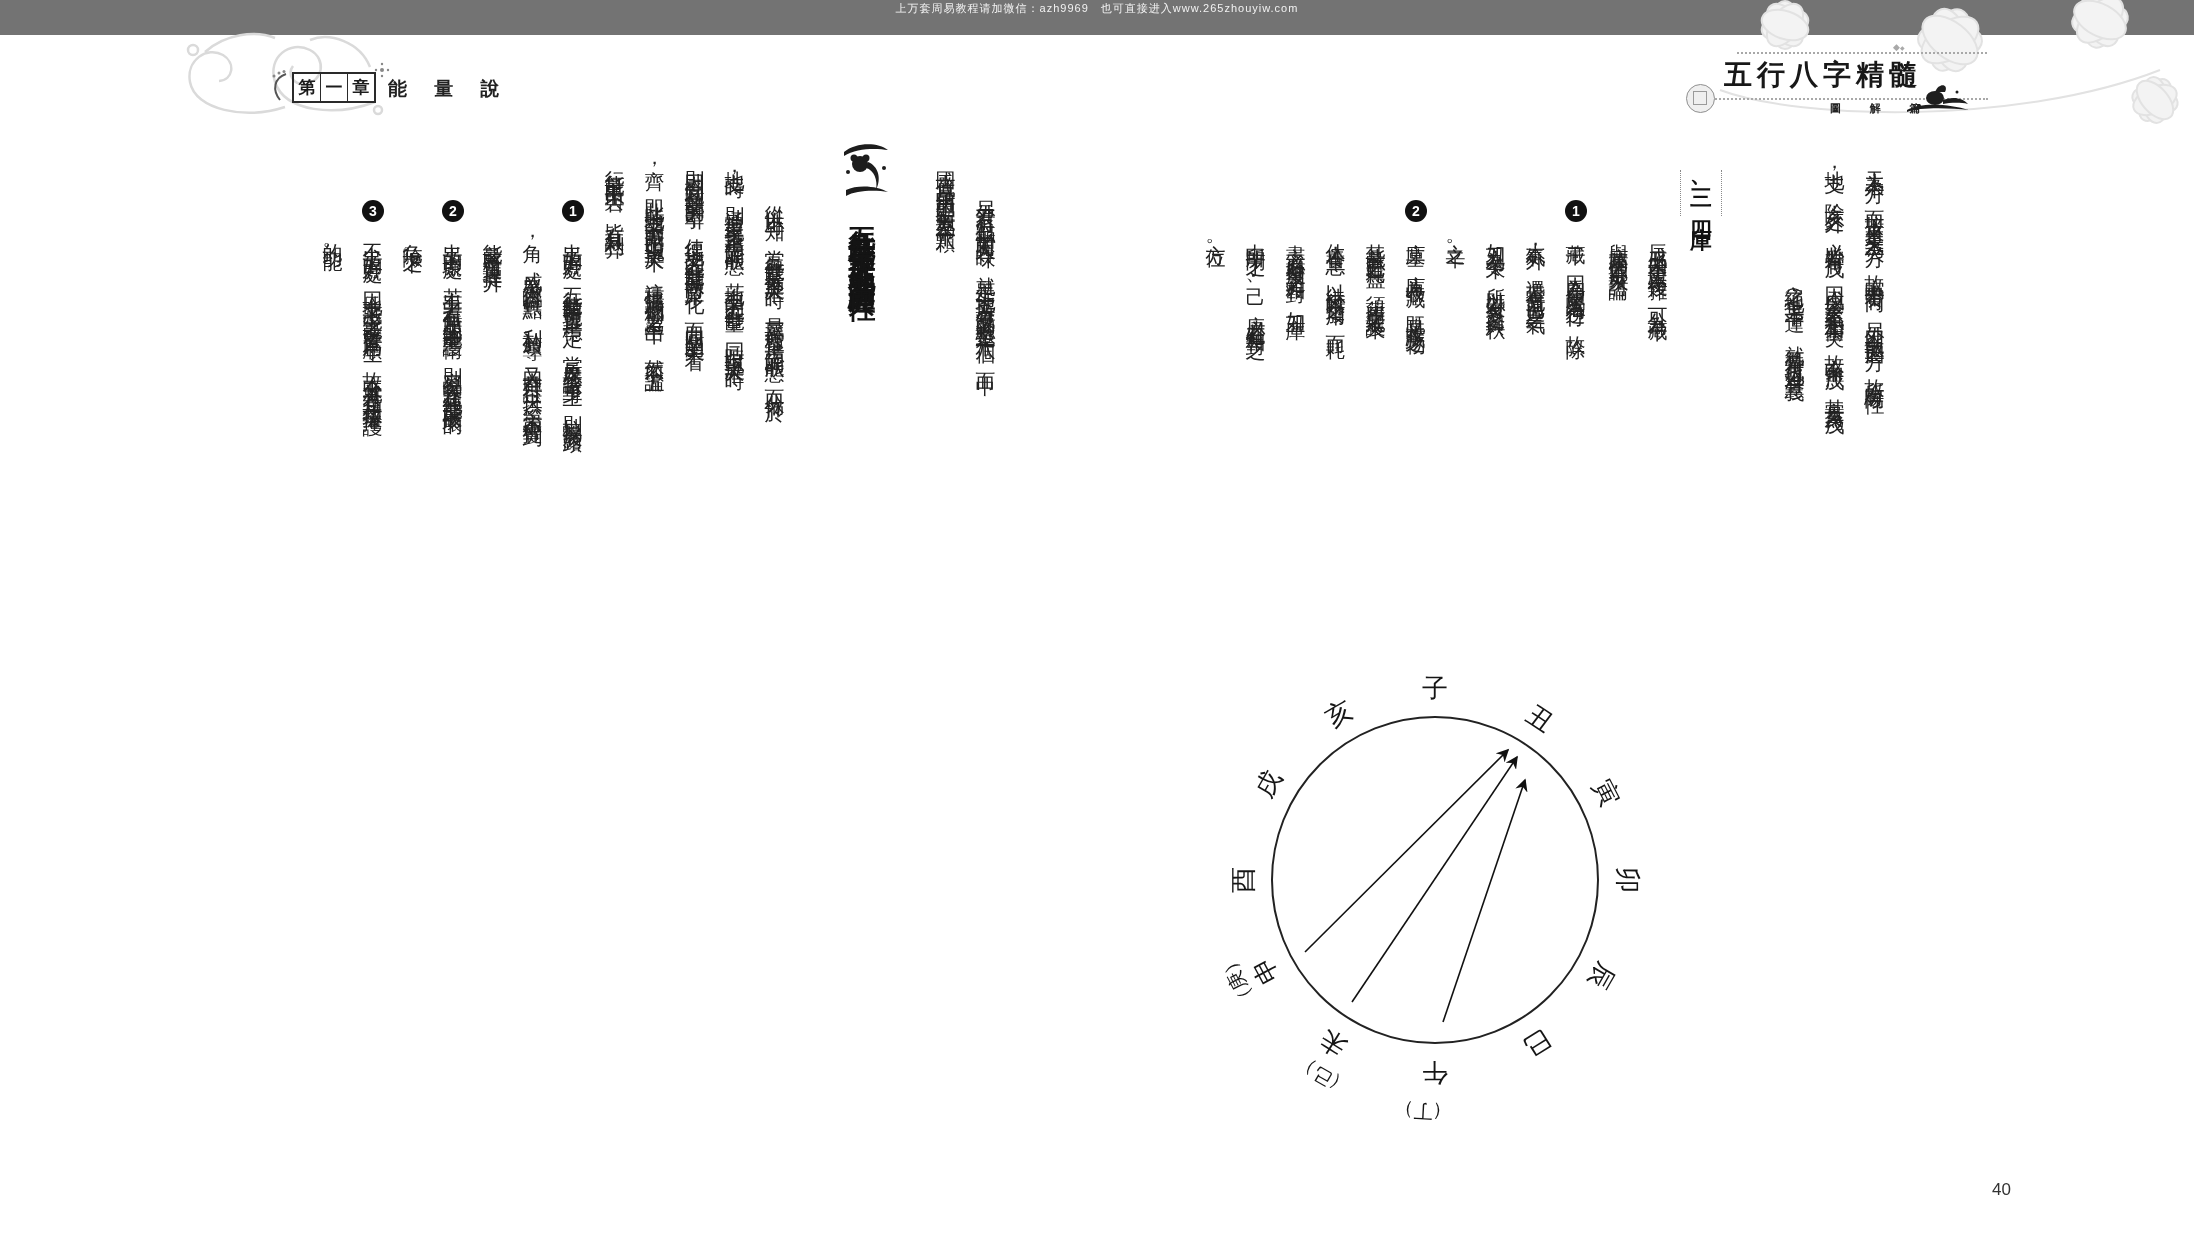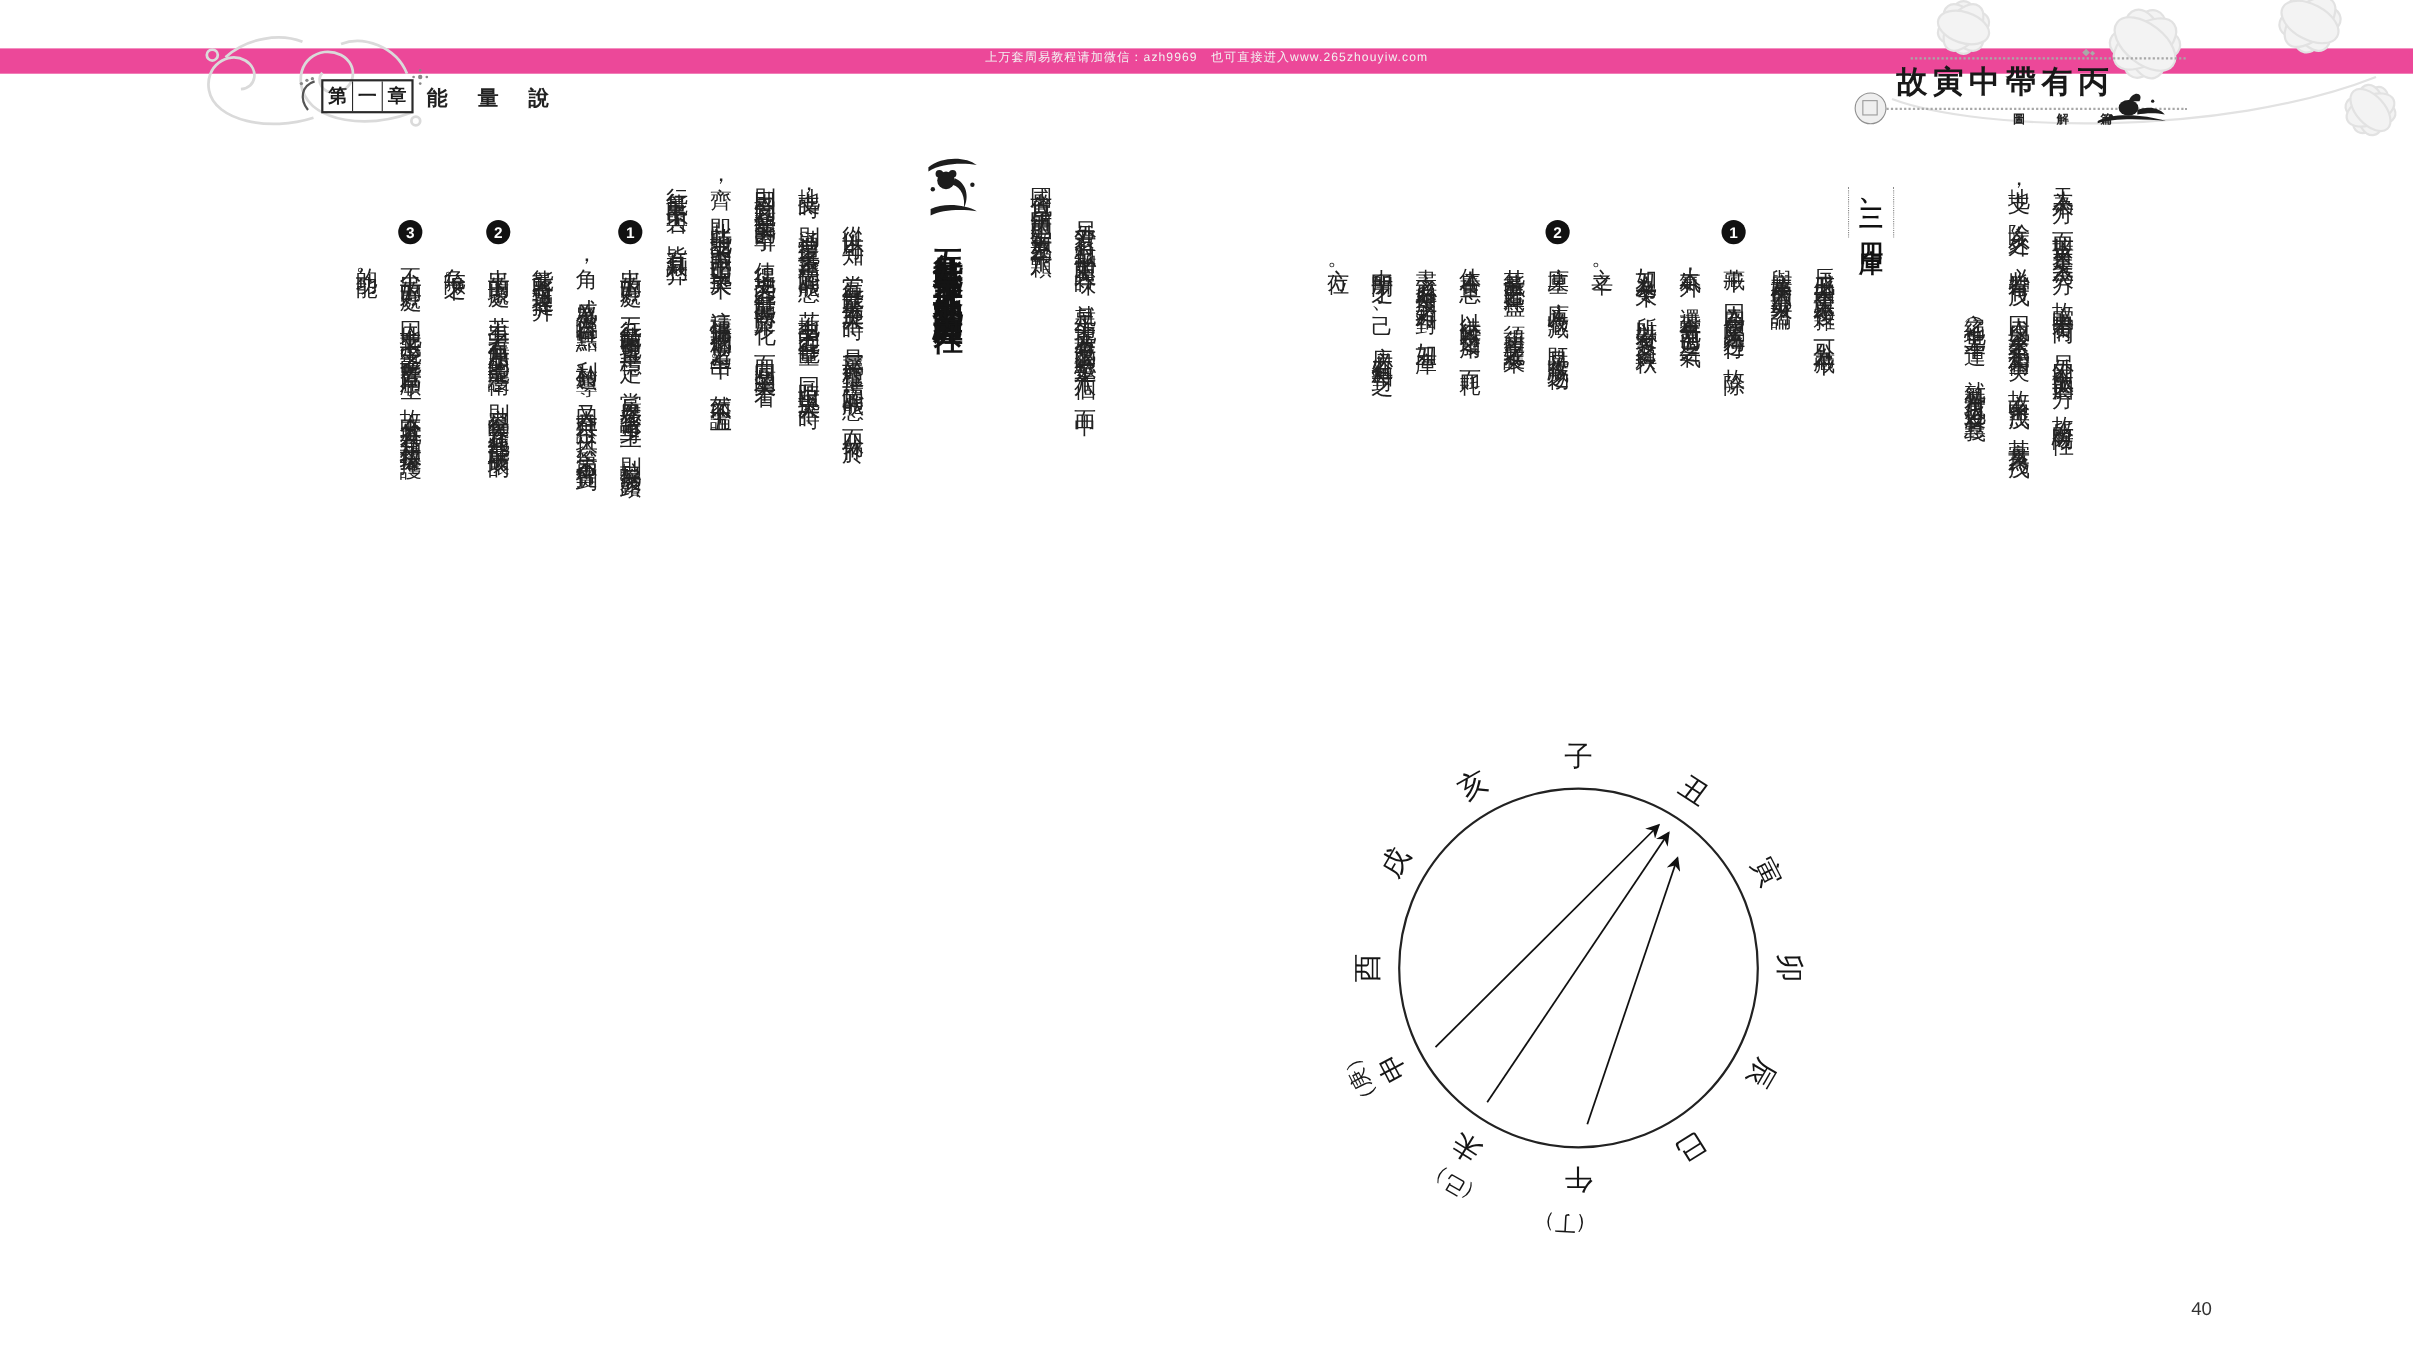--- a/index.html
+++ b/index.html
@@ -1,21 +1,21 @@
 <!DOCTYPE html>
 <html><head>
 <meta charset="utf-8">
 <style>
   html,body{margin:0;padding:0;background:#888;}
   #page{position:relative;width:2194px;height:1234px;background:#fff;overflow:hidden;
         font-family:"Liberation Serif","DejaVu Serif",serif;color:#1c1c1c;}
   
-  #topbar{position:absolute;left:0;top:0;width:2194px;height:23px;background:#ec4899;
+  #topbar{position:absolute;left:0;top:0;width:2194px;height:35px;background:#737373;
           color:#f2f2f2;font-size:11px;line-height:17px;text-align:center;
-          font-family:"Liberation Sans","DejaVu Sans",sans-serif;letter-spacing:1px;margin-top:44px;}
+          font-family:"Liberation Sans","DejaVu Sans",sans-serif;letter-spacing:1px;}
   
   .vcol{position:absolute;writing-mode:vertical-rl;text-orientation:upright;
         font-size:20px;letter-spacing:4px;line-height:26px;white-space:nowrap;color:#222;}
   .numcircle{position:absolute;width:22px;height:22px;border-radius:50%;background:#111;
         color:#fff;font-size:14px;font-weight:bold;text-align:center;line-height:22px;
         font-family:"Liberation Sans","DejaVu Sans",sans-serif;}
   .section-heading{position:absolute;writing-mode:vertical-rl;text-orientation:upright;
         font-size:22px;font-weight:bold;letter-spacing:5px;line-height:30px;
         border-left:1px dotted #8a8a8a;border-right:1px dotted #8a8a8a;padding:2px 5px;color:#111;}
   .big-title{position:absolute;writing-mode:vertical-rl;text-orientation:upright;
@@ -111,21 +111,21 @@
           <ellipse rx="13" ry="23" transform="rotate(102)"></ellipse>
       <ellipse rx="13" ry="23" transform="rotate(174)"></ellipse>
           <ellipse rx="13" ry="23" transform="rotate(246)"></ellipse>
       <ellipse rx="13" ry="23" transform="rotate(318)"></ellipse>
     </g>
     <path d="M120 90 C200 120 420 125 560 70" fill="none"></path>
   </g>
 </svg>
 <span class="gray-diamond" style="left:1893px;top:42px;">◆<span style="font-size:6px;">◆</span></span>
 <div class="dotted-rule" style="left:1737px;top:52px;width:250px;"></div>
-<div id="book-title">故寅中帶有丙</div>
+<div id="book-title">五行八字精髓</div>
 <div class="dotted-rule" style="left:1688px;top:98px;width:300px;"></div>
 <div id="seal"></div>
 <svg style="left:1905px;top:80px;width:66px;height:40px" viewBox="0 0 66 40">
   <g fill="#1e1e1e">
     <ellipse cx="30" cy="18" rx="9" ry="7"></ellipse>
     <path d="M30 12 C34 2 44 4 40 12 Z"></path>
     <path d="M2 30 C15 22 45 24 64 30 C45 28 15 27 2 32 Z"></path>
     <path d="M38 20 C48 16 58 18 63 24 C54 22 44 23 38 24 Z"></path>
     <circle cx="14" cy="26" r="2"></circle>
         <circle cx="52" cy="12" r="1.5"></circle>

